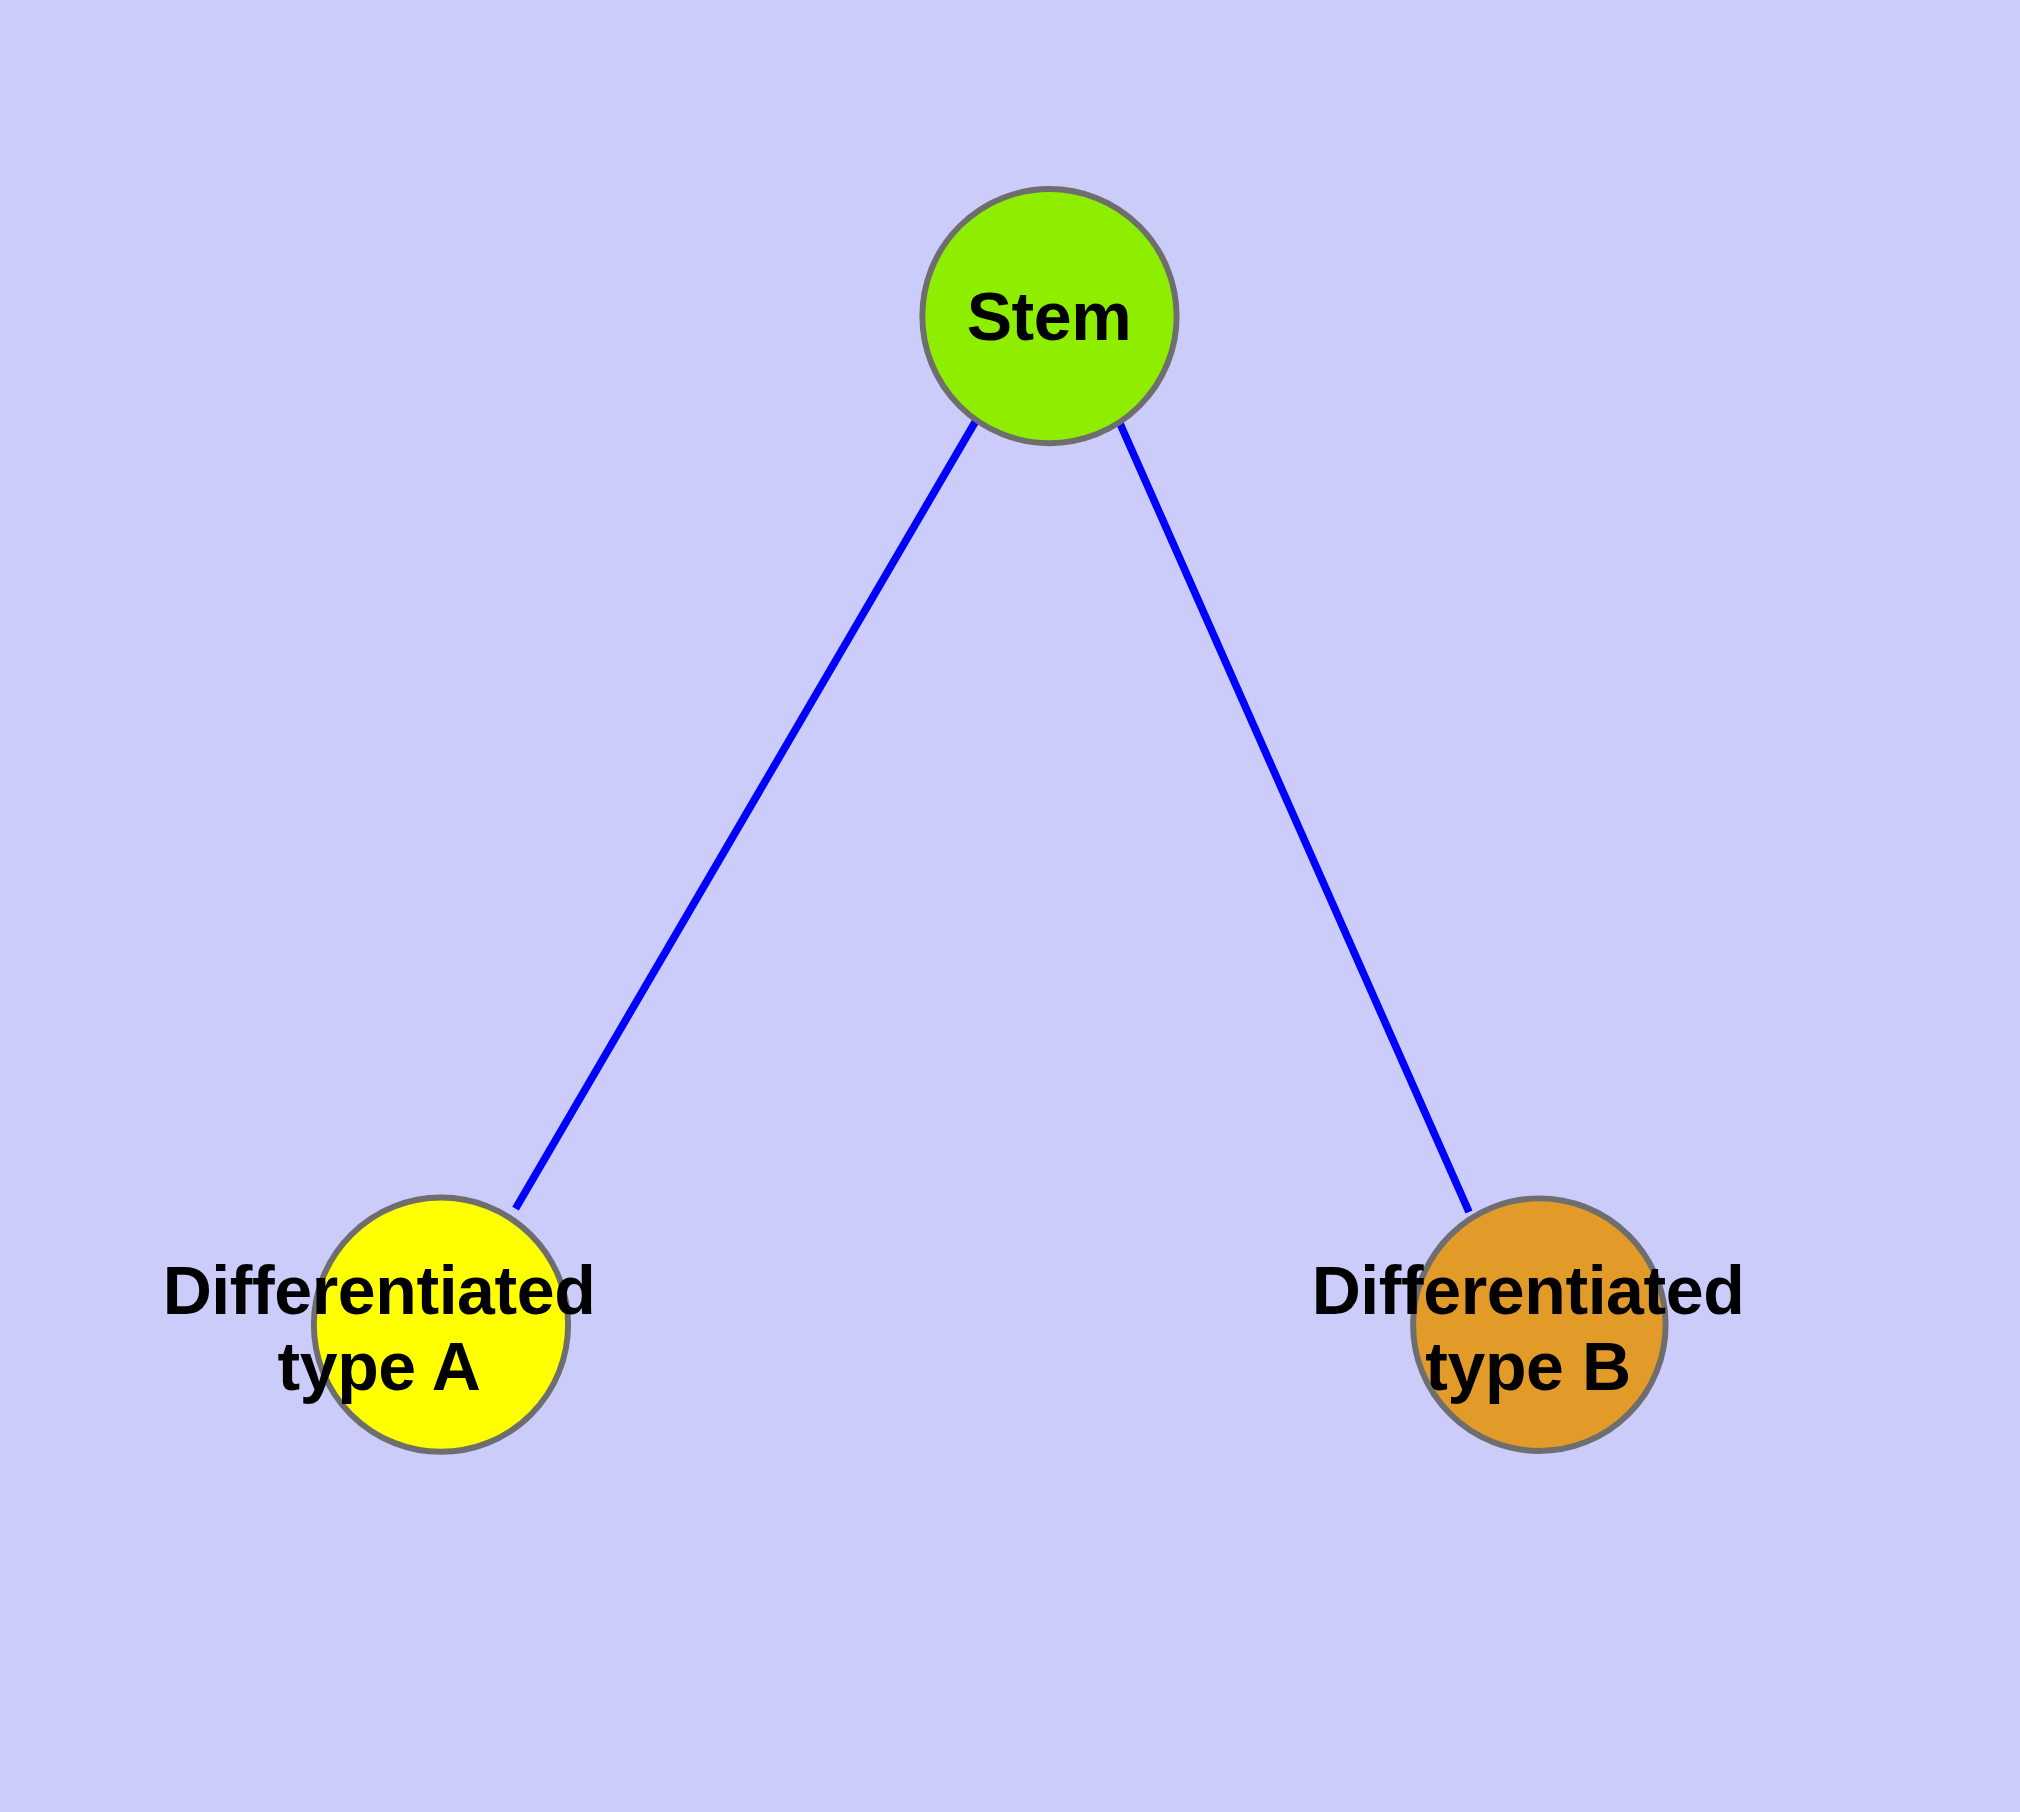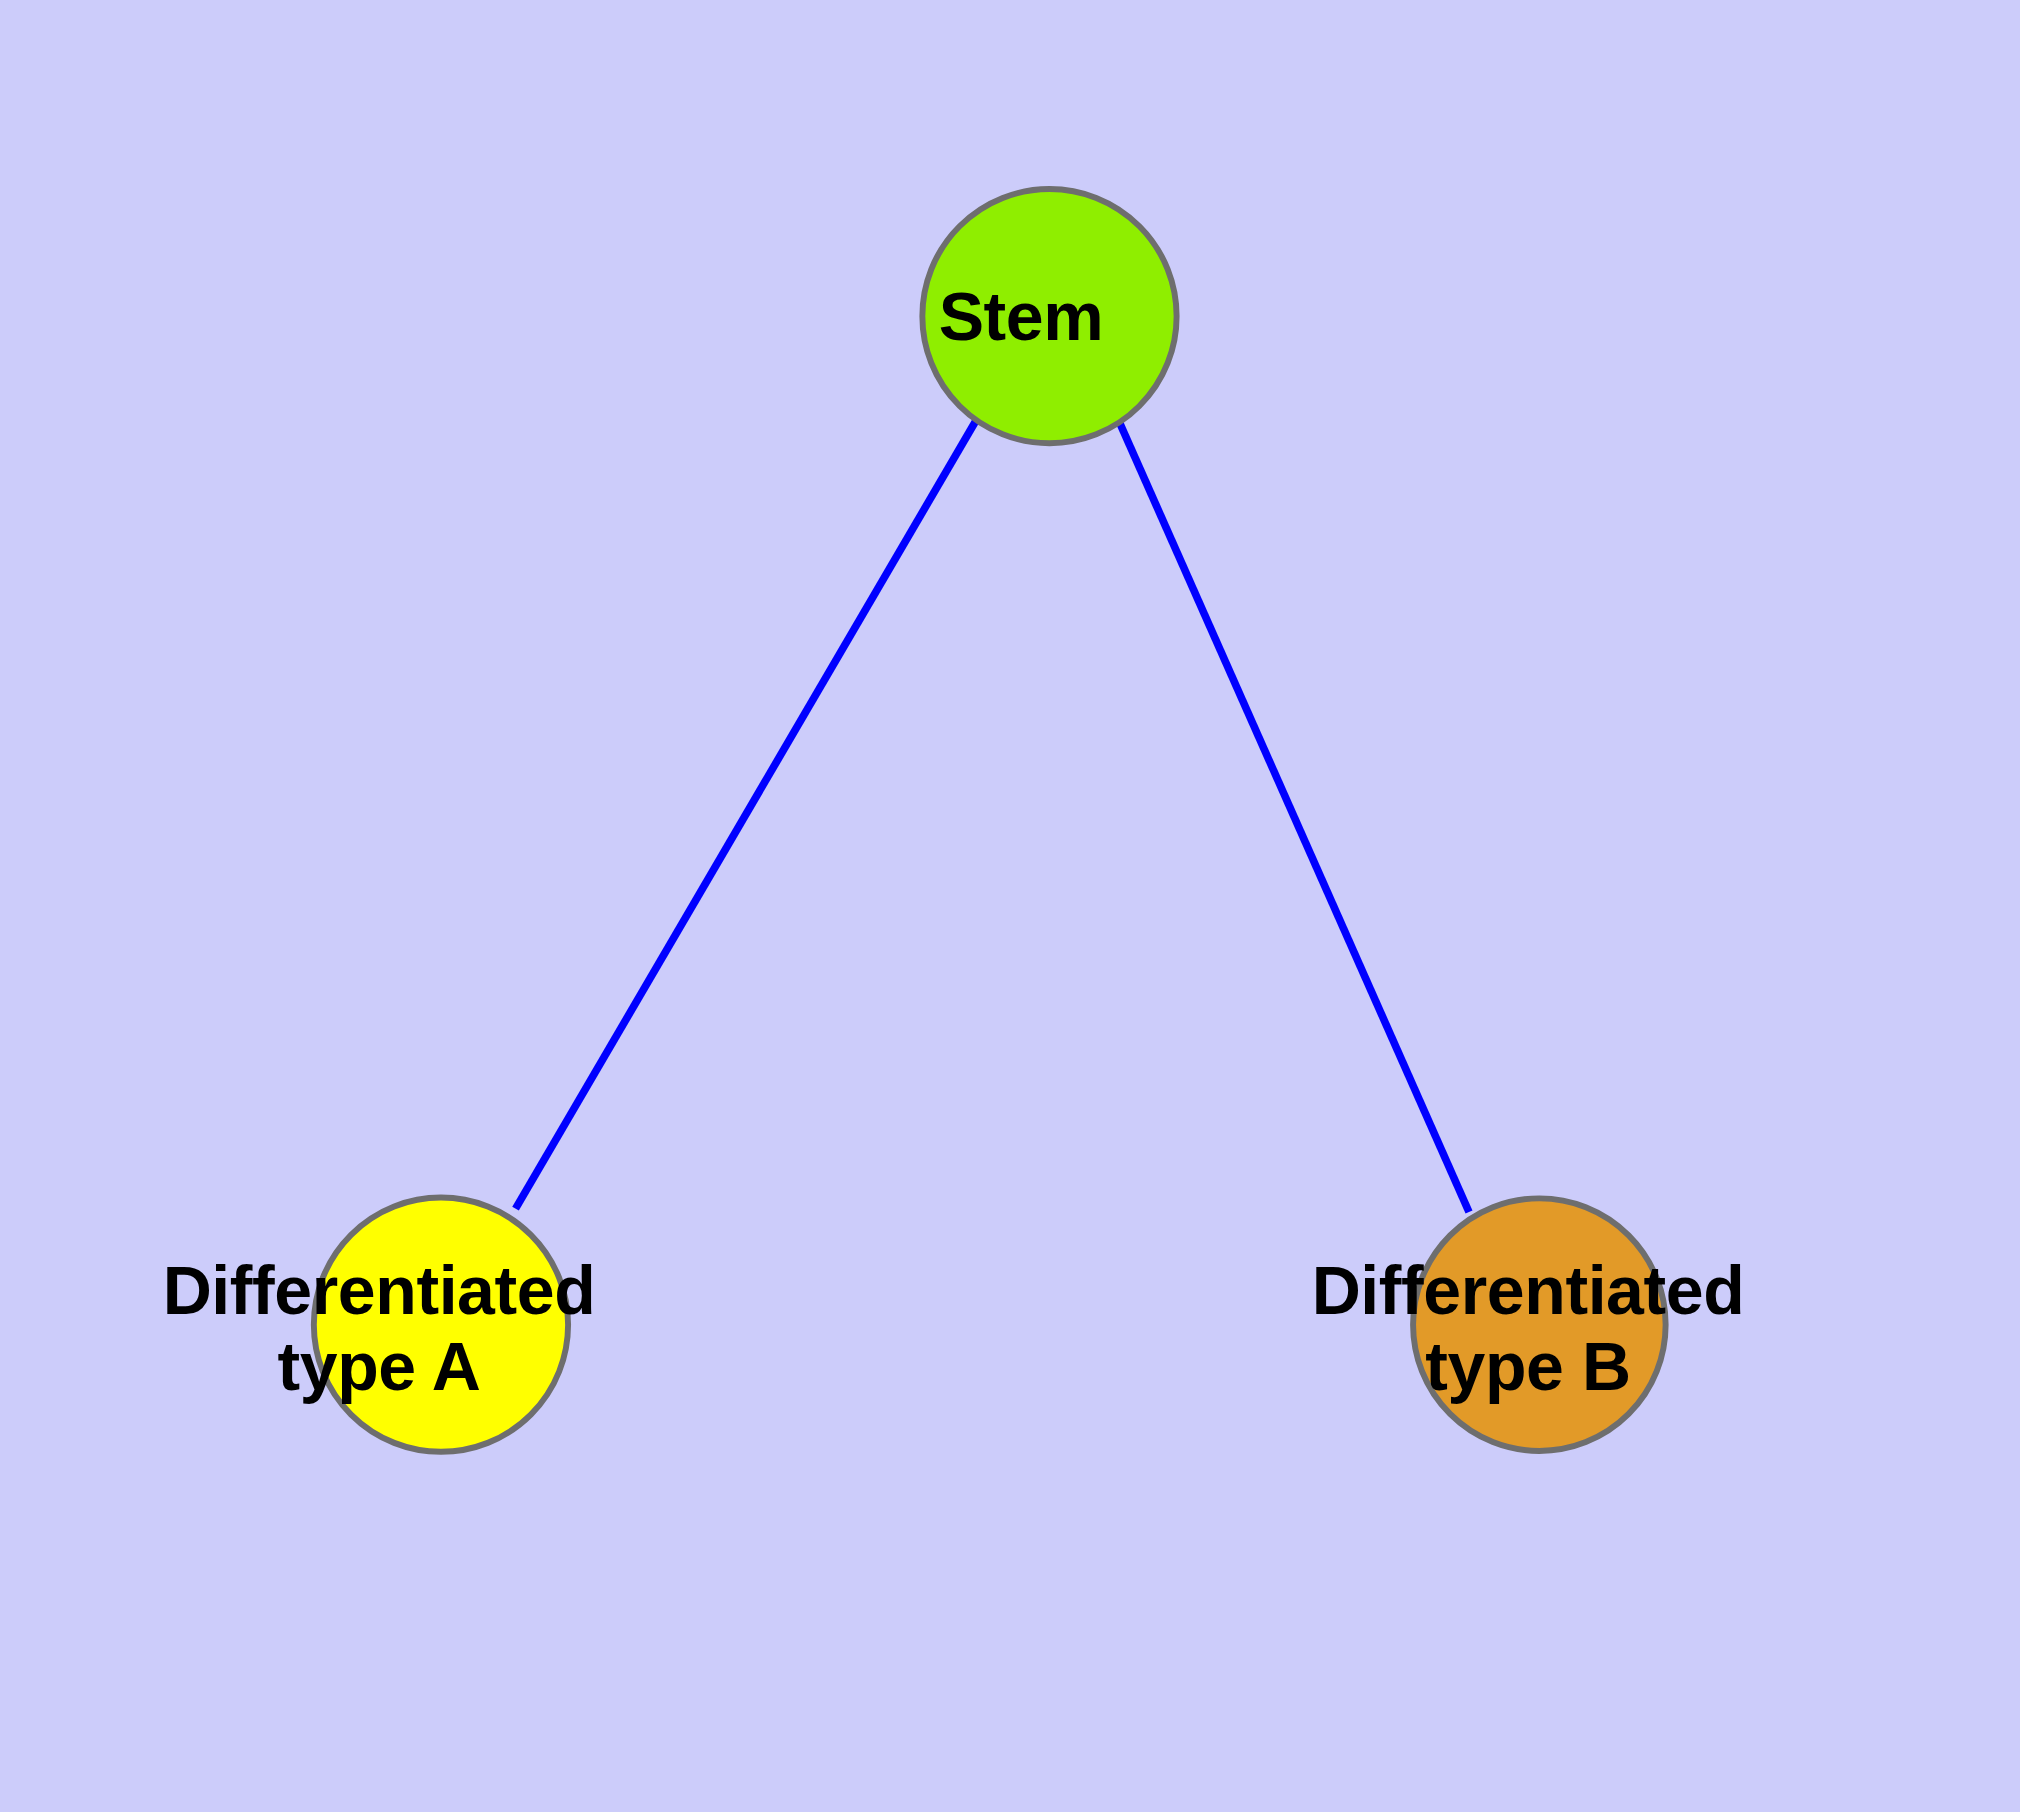--- a/index.html
+++ b/index.html
@@ -38,21 +38,21 @@
     color: #000000;
     font-weight: bold;
     text-align: center;
     line-height: 1.12;
     white-space: pre-line;
     letter-spacing: -0.4px;
     pointer-events: none;
   }
   #label-stem {
     font-size: 68px;
-    left: 1021px;
+    left: 1049px;
     top: 316px;
     transform: translate(-50%, -50%);
   }
   #label-type-a {
     font-size: 68px;
     left: 379px;
     top: 1328px;
     transform: translate(-50%, -50%);
   }
   #label-type-b {

